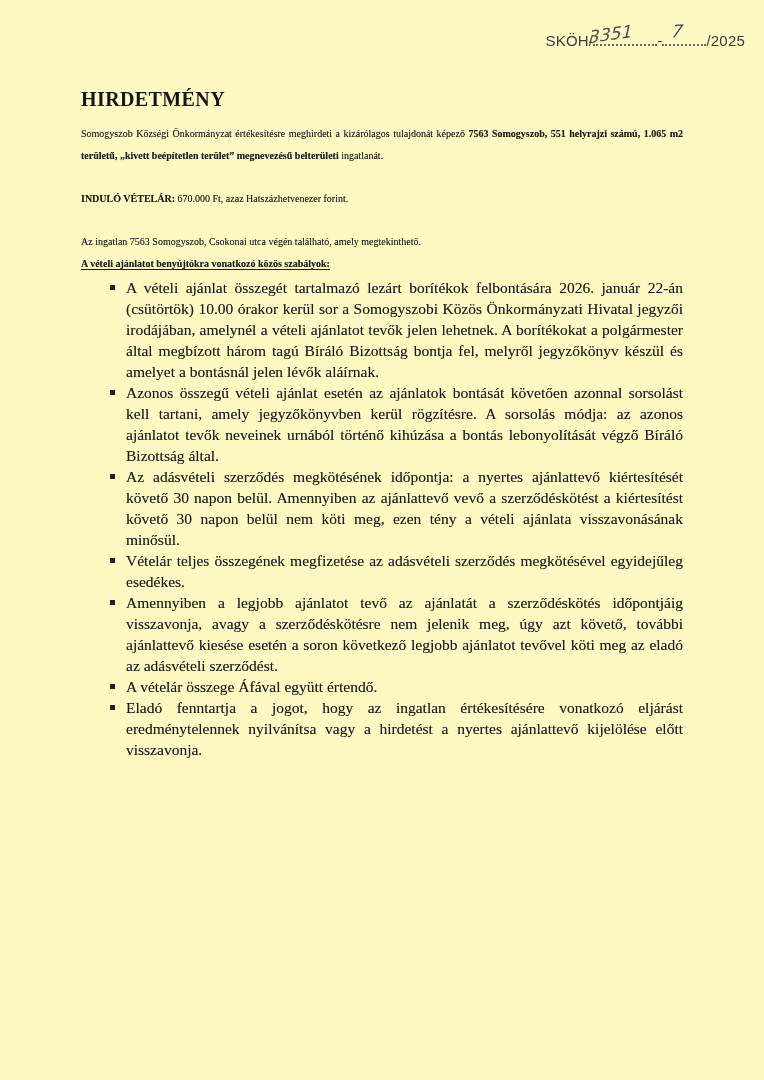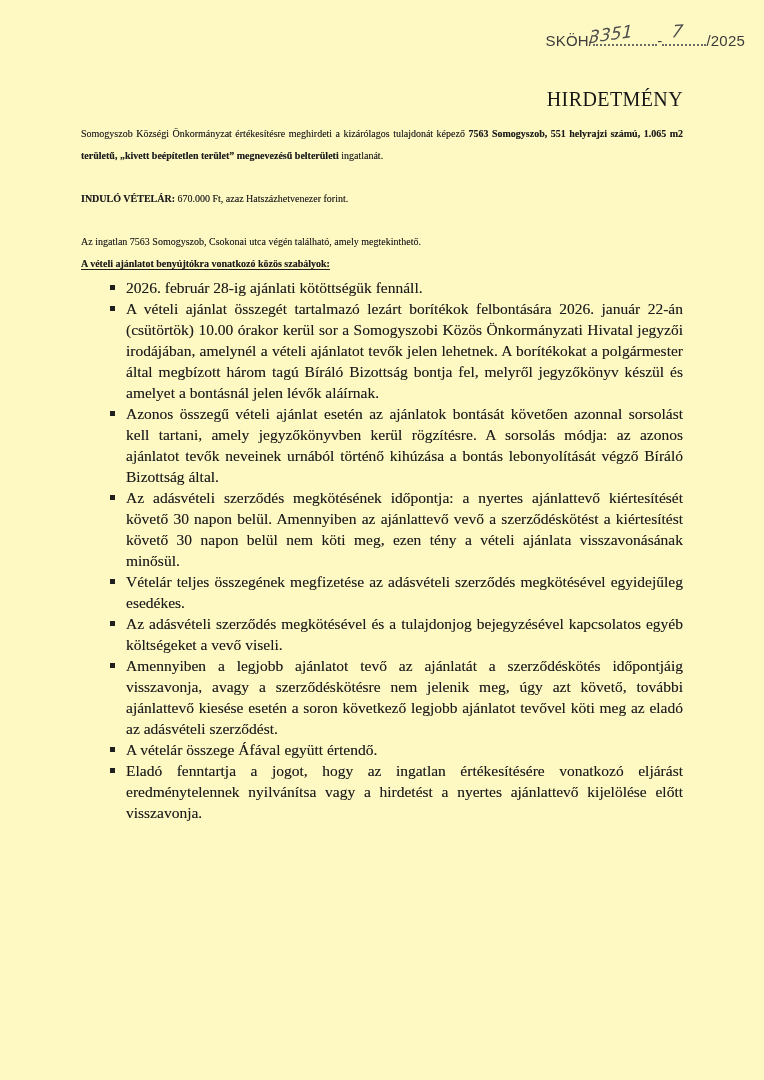--- a/index.html
+++ b/index.html
@@ -52,23 +52,23 @@
   .dotline.short .hand { left: 10px; bottom: 3px; transform: rotate(-4deg) skewX(-12deg); }
   
   .content {
     position: absolute;
     left: 81px;
     top: 0;
     width: 602px;
   }
   .title {
     margin-top: 88px;
-    text-align: right;
+    text-align: left;
     font-size: 20px;
-    font-weight: normal;
+    font-weight: bold;
     letter-spacing: 0.4px;
     color: #161616;
   }
   p, h2, li { text-shadow: 0 0 0.4px rgba(20,20,20,0.45); }
   .body-text {
     font-size: 10px;
     line-height: 22px;
   }
   .intro {
     margin-top: 12px;
@@ -126,43 +126,35 @@
     <p class="body-text intro"><span>Somogyszob Községi Önkormányzat értékesítésre meghirdeti a kizárólagos tulajdonát képező </span><b>7563 Somogyszob, 551 helyrajzi számú, 1.065 m2 területű, „kivett beépítetlen terület” megnevezésű belterületi</b><span> ingatlanát.</span></p>
 
 
     <p class="body-text price"><b>INDULÓ VÉTELÁR:</b><span> 670.000 Ft, azaz Hatszázhetvenezer forint.</span></p>
 
     <p class="body-text location">Az ingatlan 7563 Somogyszob, Csokonai utca végén található, amely megtekinthető.</p>
 
     <h2 class="rules-heading">A vételi ajánlatot benyújtókra vonatkozó közös szabályok:</h2>
 
     <ul class="rules">
-      <li>
-        <span class="marker"></span>
-        <span class="bullet-text">2026. február 28-ig ajánlati kötöttségük fennáll.</span>
-      </li>
     <li>
         <span class="marker"></span>
         <span class="bullet-text">A vételi ajánlat összegét tartalmazó lezárt borítékok felbontására 2026. január 22-án (csütörtök) 10.00 órakor kerül sor a Somogyszobi Közös Önkormányzati Hivatal jegyzői irodájában, amelynél a vételi ajánlatot tevők jelen lehetnek. A borítékokat a polgármester által megbízott három tagú Bíráló Bizottság bontja fel, melyről jegyzőkönyv készül és amelyet a bontásnál jelen lévők aláírnak.</span>
       </li>
         <li>
         <span class="marker"></span>
         <span class="bullet-text">Azonos összegű vételi ajánlat esetén az ajánlatok bontását követően azonnal sorsolást kell tartani, amely jegyzőkönyvben kerül rögzítésre. A sorsolás módja: az azonos ajánlatot tevők neveinek urnából történő kihúzása a bontás lebonyolítását végző Bíráló Bizottság által.</span>
       </li>
         <li>
         <span class="marker"></span>
         <span class="bullet-text">Az adásvételi szerződés megkötésének időpontja: a nyertes ajánlattevő kiértesítését követő 30 napon belül. Amennyiben az ajánlattevő vevő a szerződéskötést a kiértesítést követő 30 napon belül nem köti meg, ezen tény a vételi ajánlata visszavonásának minősül.</span>
       </li>
         <li>
         <span class="marker"></span>
         <span class="bullet-text">Vételár teljes összegének megfizetése az adásvételi szerződés megkötésével egyidejűleg esedékes.</span>
-      </li>
-        <li>
-        <span class="marker"></span>
-        <span class="bullet-text">Az adásvételi szerződés megkötésével és a tulajdonjog bejegyzésével kapcsolatos egyéb költségeket a vevő viseli.</span>
       </li>
         <li>
         <span class="marker"></span>
         <span class="bullet-text">Amennyiben a legjobb ajánlatot tevő az ajánlatát a szerződéskötés időpontjáig visszavonja, avagy a szerződéskötésre nem jelenik meg, úgy azt követő, további ajánlattevő kiesése esetén a soron következő legjobb ajánlatot tevővel köti meg az eladó az adásvételi szerződést.</span>
       </li>
         <li>
         <span class="marker"></span>
         <span class="bullet-text">A vételár összege Áfával együtt értendő.</span>
       </li>
         <li>

